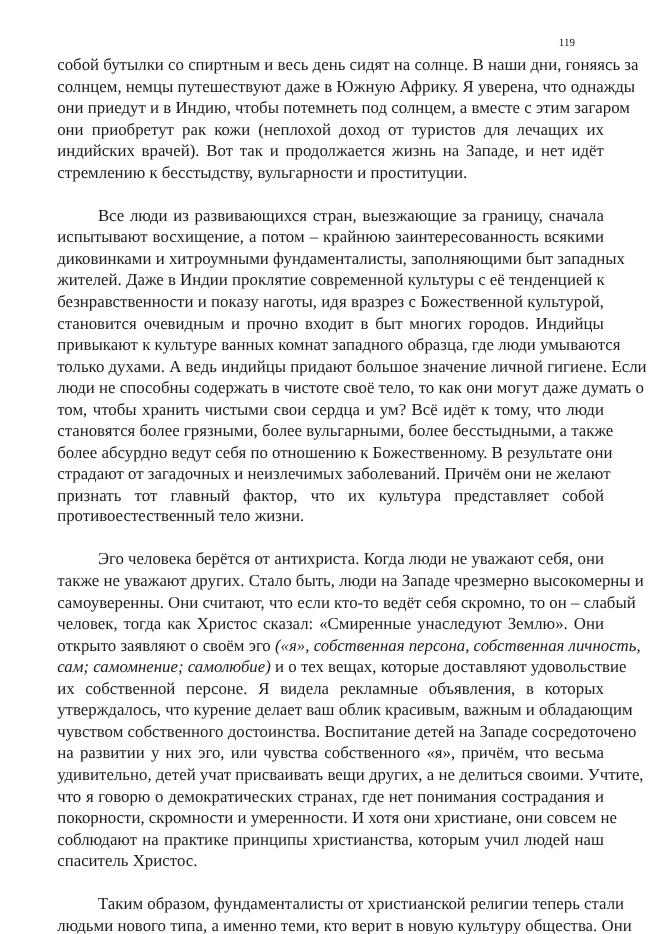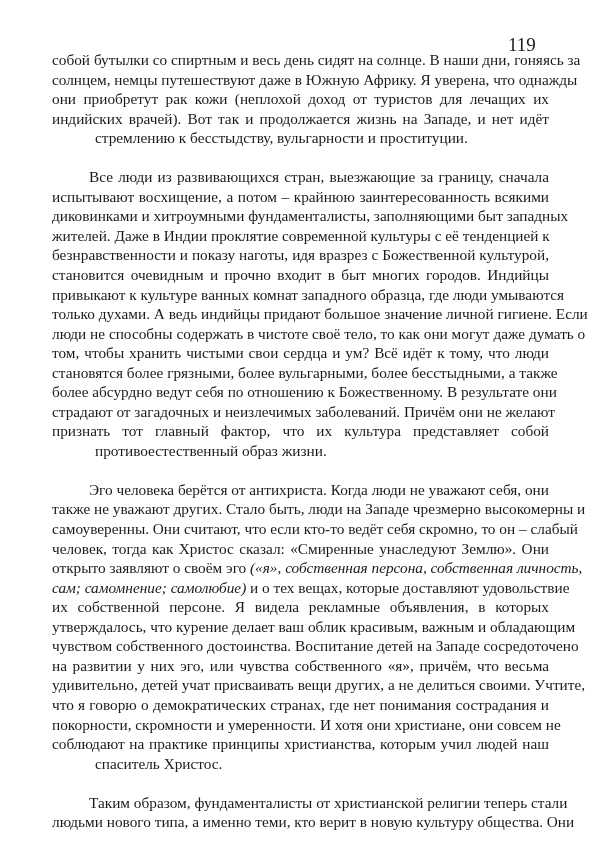--- a/index.html
+++ b/index.html
@@ -5,58 +5,59 @@
   html, body { margin: 0; padding: 0; background: #ffffff; }
   body { width: 600px; height: 849px; position: relative; overflow: hidden; }
   .page {
     position: absolute; left: 52px; top: 0; width: 497px;
     font-family: "Liberation Serif", "DejaVu Serif", serif;
     font-size: 15.3px; line-height: 19.55px; color: #1a1a1a;
   }
   .page-number {
     position: absolute; left: 508px; top: 34px;
     font-family: "Liberation Serif", "DejaVu Serif", serif;
-    font-size: 19px; color: #1a1a1a; text-align: center;
+    font-size: 10px; color: #1a1a1a; text-align: center;
   }
   .para { margin: 0; text-align: justify; }
   .gap { height: 19.5px; }
   em { font-style: italic; }
   .line { display: block; text-align: justify; text-align-last: justify; white-space: nowrap; }
-  .line.last { text-align-last: left; margin-left: 43px; }
+  .line.last { text-align-last: left; }
 </style>
 </head>
 <body>
 
 <div class="page-number">119</div>
 
 <div class="page" style="top:50px;">
   <div class="para">
     <span class="line">собой бутылки со спиртным и весь день сидят на солнце. В наши дни, гоняясь за</span>
     <span class="line">солнцем, немцы путешествуют даже в Южную Африку. Я уверена, что однажды</span>
+    <span class="line">они приедут и в Индию, чтобы потемнеть под солнцем, а вместе с этим загаром</span>
     <span class="line">они приобретут рак кожи (неплохой доход от туристов для лечащих их</span>
     <span class="line">индийских врачей). Вот так и продолжается жизнь на Западе, и нет идёт</span>
     <span class="line last">стремлению к бесстыдству, вульгарности и проституции.</span>
   </div>
   <div class="gap"></div>
   <div class="para">
     <span class="line" style="padding-left:37px;">Все люди из развивающихся стран, выезжающие за границу, сначала</span>
     <span class="line">испытывают восхищение, а потом – крайнюю заинтересованность всякими</span>
     <span class="line">диковинками и хитроумными фундаменталисты, заполняющими быт западных</span>
     <span class="line">жителей. Даже в Индии проклятие современной культуры с её тенденцией к</span>
     <span class="line">безнравственности и показу наготы, идя вразрез с Божественной культурой,</span>
     <span class="line">становится очевидным и прочно входит в быт многих городов. Индийцы</span>
     <span class="line">привыкают к культуре ванных комнат западного образца, где люди умываются</span>
     <span class="line">только духами. А ведь индийцы придают большое значение личной гигиене. Если</span>
     <span class="line">люди не способны содержать в чистоте своё тело, то как они могут даже думать о</span>
     <span class="line">том, чтобы хранить чистыми свои сердца и ум? Всё идёт к тому, что люди</span>
     <span class="line">становятся более грязными, более вульгарными, более бесстыдными, а также</span>
     <span class="line">более абсурдно ведут себя по отношению к Божественному. В результате они</span>
     <span class="line">страдают от загадочных и неизлечимых заболеваний. Причём они не желают</span>
     <span class="line">признать тот главный фактор, что их культура представляет собой</span>
-    <span class="line last">противоестественный образ жизни.</span>
+    <span class="line last">противоестественный тело жизни.</span>
   </div>
   <div class="gap"></div>
   <div class="para">
     <span class="line" style="padding-left:37px;">Эго человека берётся от антихриста. Когда люди не уважают себя, они</span>
     <span class="line">также не уважают других. Стало быть, люди на Западе чрезмерно высокомерны и</span>
     <span class="line">самоуверенны. Они считают, что если кто-то ведёт себя скромно, то он – слабый</span>
     <span class="line">человек, тогда как Христос сказал: «Смиренные унаследуют Землю». Они</span>
     <span class="line"><span>открыто заявляют о своём эго </span><em>(«я», собственная персона, собственная личность,</em></span>
     <span class="line"><em>сам; самомнение; самолюбие)</em><span> и о тех вещах, которые доставляют удовольствие</span></span>
     <span class="line">их собственной персоне. Я видела рекламные объявления, в которых</span>

